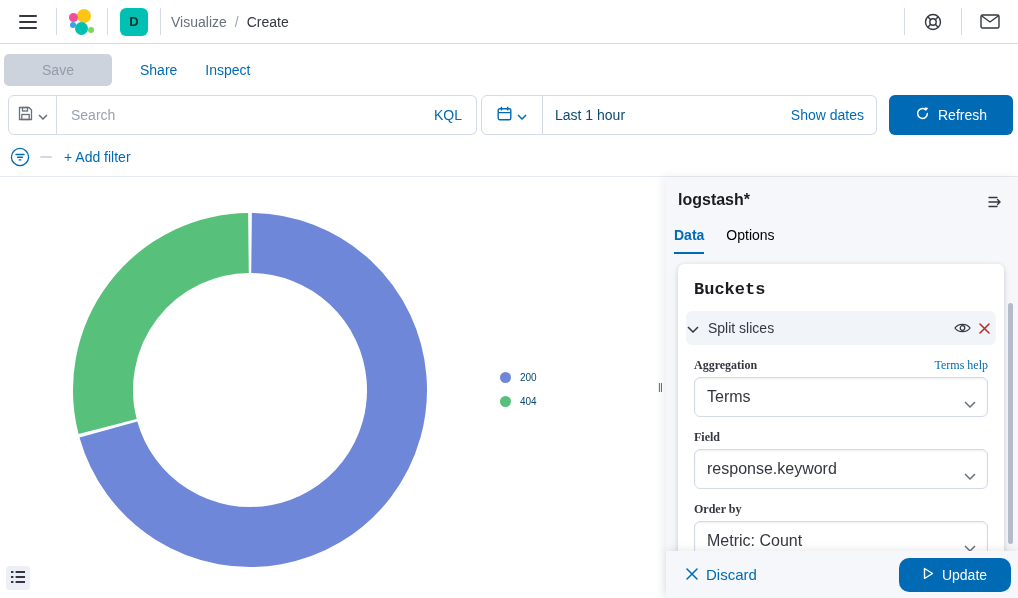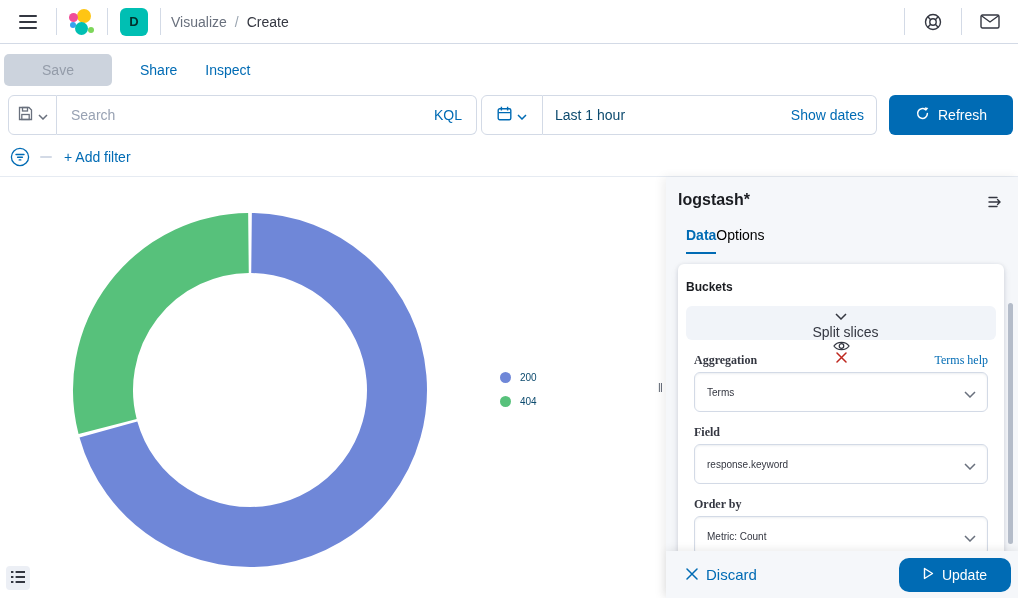--- a/index.html
+++ b/index.html
@@ -59,37 +59,37 @@
   .legend-toggle { position:absolute; left:6px; bottom:8px; width:24px; height:24px; border:none; border-radius:4px;
     background:#ECEFF5; display:flex; align-items:center; justify-content:center; cursor:pointer; }
   .resize-gutter { width:11px; display:flex; align-items:center; justify-content:center; background:#fff; cursor:col-resize; }
   .resize-glyph { color:#69707D; font-size:13px; }
 
   
   .side-panel { position:relative; flex:1; background:#F5F7FA; box-shadow:-3px 0 10px rgba(0,0,0,0.07); }
   .panel-title { position:absolute; top:14px; left:12px; font-size:16px; font-weight:bold; color:#1A1C21; }
   .collapse-btn { position:absolute; top:14px; right:12px; width:22px; height:22px; background:none; border:none;
     display:flex; align-items:center; justify-content:center; cursor:pointer; }
-  .panel-tabs { position:absolute; top:50px; left:20px; display:flex; }
+  .panel-tabs { position:absolute; top:50px; left:8px; display:flex; gap:22px; }
   .tab { font-size:14px; padding-bottom:9px; cursor:pointer; border-bottom:2px solid transparent; }
   .tab.active { color:#006BB4; border-bottom-color:#006BB4; font-weight:bold; }
   .tab.inactive { color:#000000; }
 
   .card { position:absolute; top:87px; left:12px; right:14px; bottom:30px; background:#fff; border-radius:6px;
     box-shadow:0 1px 4px rgba(21,35,66,0.14), 0 3px 10px rgba(21,35,66,0.07); padding:8px; overflow:hidden; }
-  .card-heading { font-size:12px; font-weight:bold; color:#1A1C21; margin:8px 0 12px 0; }
-  .split-row { height:34px; background:#F1F4F9; border-radius:6px; display:flex; align-items:center; padding:0 1px; cursor:pointer;flex-direction:column; }
+  .card-heading { font-size:17px; font-weight:bold; color:#1A1C21; margin:8px 0 12px 8px;font-family:Liberation Mono, monospace; }
+  .split-row { height:34px; background:#F1F4F9; border-radius:6px; display:flex; align-items:center; padding:0 1px; cursor:pointer; }
   .split-label { flex:1; font-size:14px; color:#343741; margin-left:9px; }
   .split-row .icon-btn { width:22px; height:22px; }
   .form-group { margin:13px 8px 0 8px; }
   .label-row { display:flex; justify-content:space-between; align-items:flex-start;font-family:Liberation Serif, serif; }
   .field-label { font-size:12px; font-weight:bold; color:#343741; }
   .help-link { font-size:12px; color:#006BB4; cursor:pointer; }
   .select { position:relative; margin-top:4px; height:40px; background:#fff; border:1px solid #D3DAE6; border-radius:6px;
-    display:flex; align-items:center; padding:0 32px 0 12px; font-size:10px; color:#343741; cursor:pointer;
+    display:flex; align-items:center; padding:0 32px 0 12px; font-size:16px; color:#343741; cursor:pointer;
     box-shadow:0 1px 2px rgba(152,162,179,0.18) inset; }
   .select .chev { position:absolute; right:11px; top:16px; }
 
   .scroll-thumb { position:absolute; right:5px; top:126px; width:5px; height:241px; background:#B4BCC9; border-radius:3px; }
 
   .panel-footer { position:absolute; left:0; right:0; bottom:0; height:47px; background:#F5F7FA;
     box-shadow:0 -2px 8px rgba(0,0,0,0.08); display:flex; align-items:center; padding:0 7px 0 20px; }
   .discard-link { display:flex; align-items:center; gap:8px; color:#006BB4; font-size:15px; background:none; border:none;
     font-family:inherit; cursor:pointer; }
   .update-btn { margin-left:auto; width:112px; height:34px; background:#006BB4; color:#fff; border:none; border-radius:10px;

